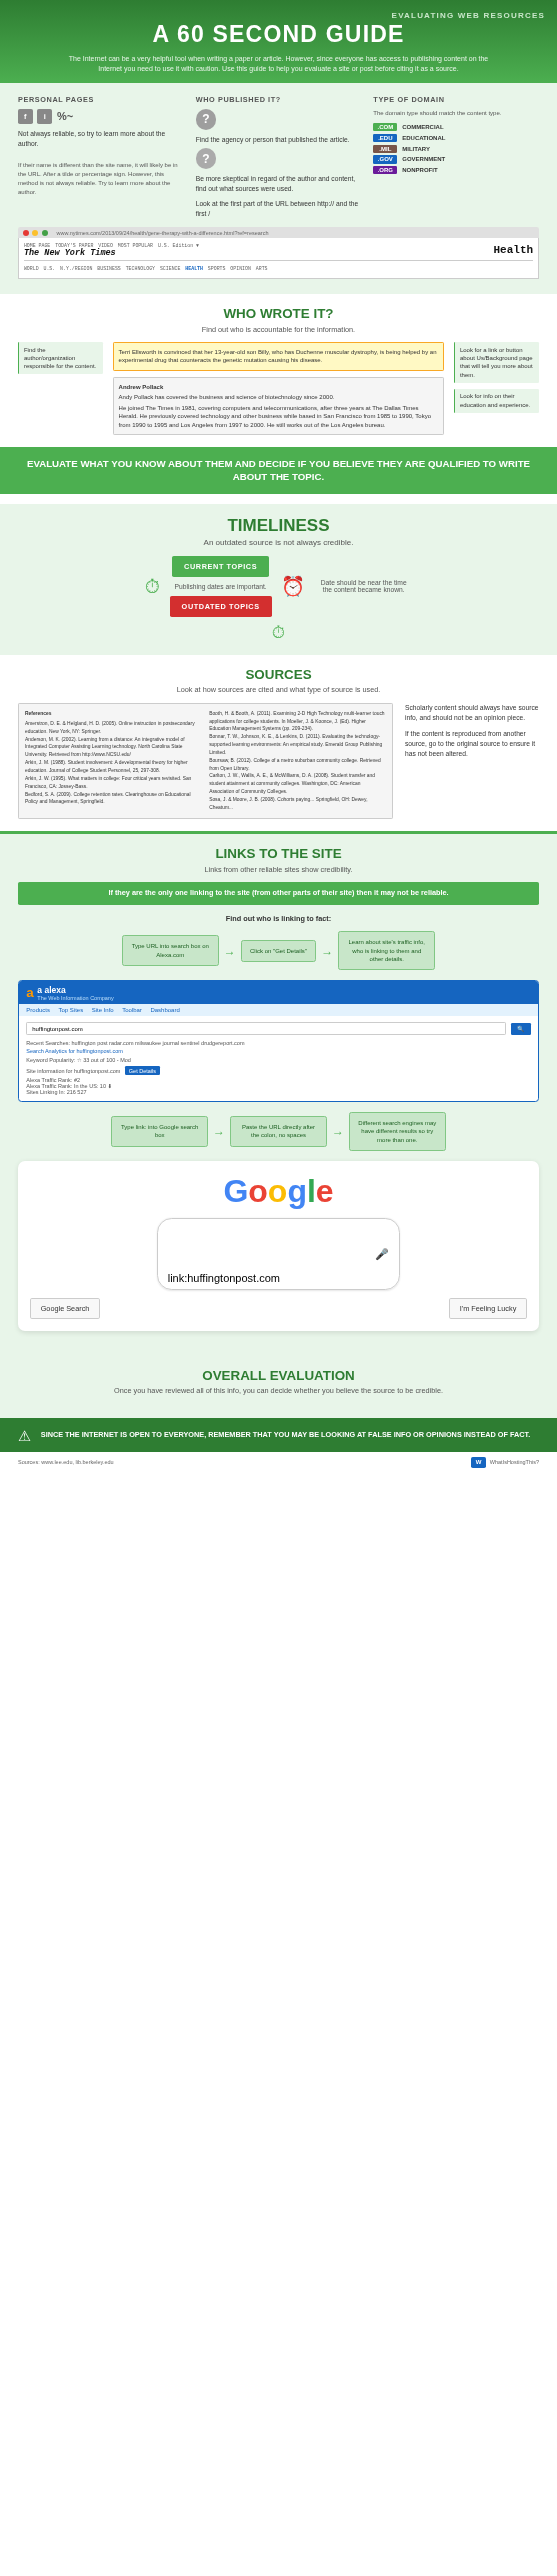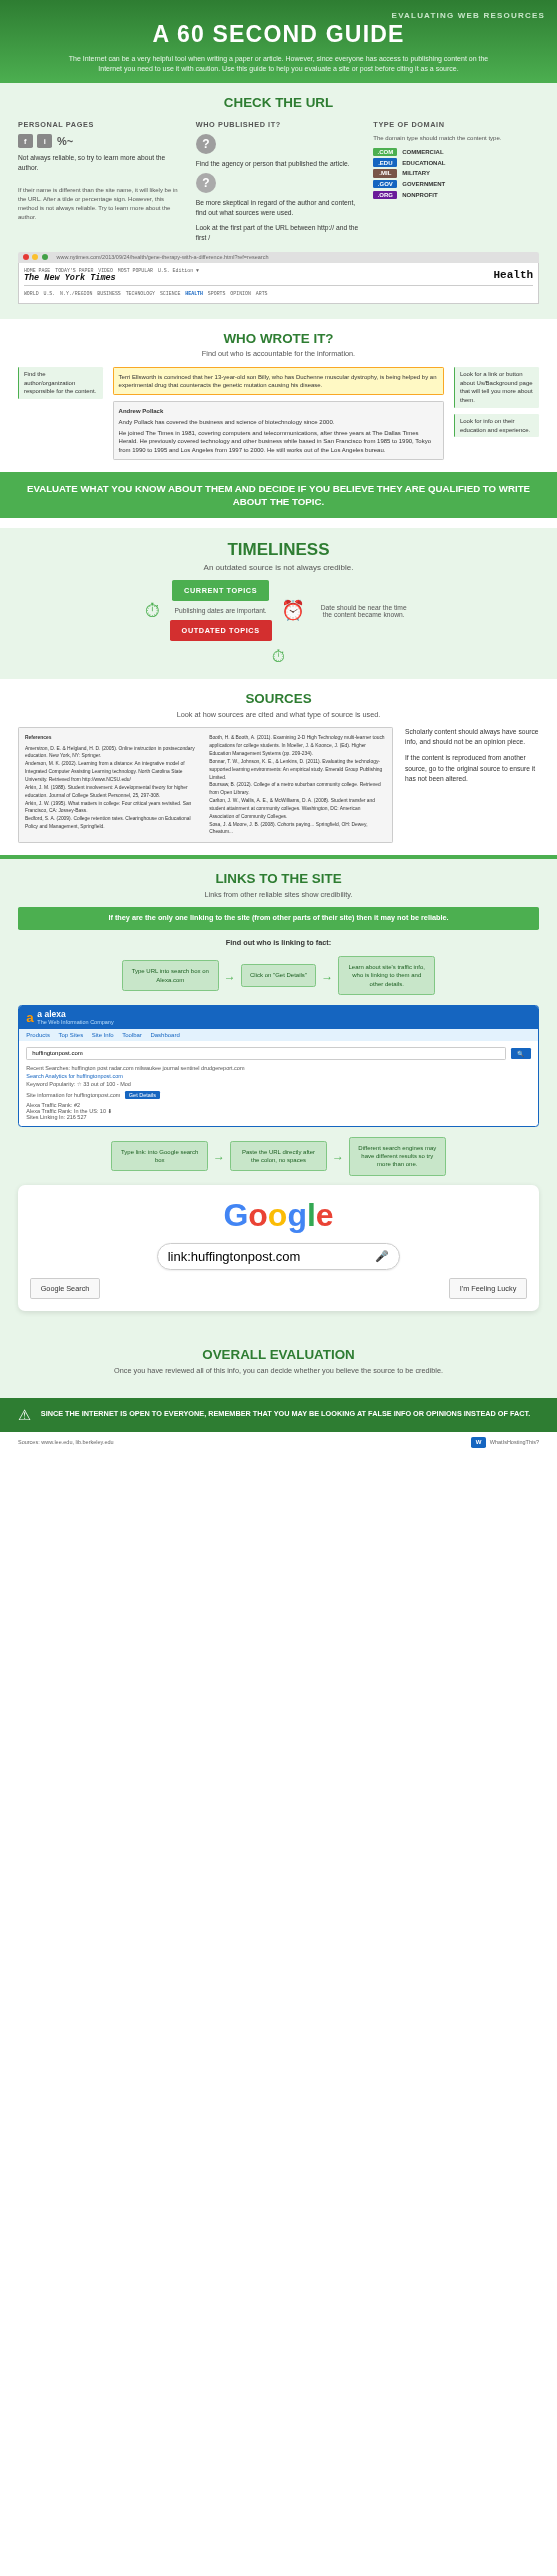--- a/index.html
+++ b/index.html
@@ -445,21 +445,22 @@
       border-radius: 14.6px;
       padding: 4.9px 9.7px;
       max-width: 243px;
       margin: 0 auto 8.5px;
       box-shadow: 0 0.6px 1.8px rgba(0,0,0,0.1);
     }
     .google-search-input {
       border: none;
       outline: none;
       flex: 1;
-      font-size: 13px;
+      font-size: 11px;
+      margin-top: 48px;
     }
     .google-btns {
       display: flex;
       gap: 6px;
       justify-content: space-between;
     }
     .google-btn {
       background: #f8f8f8;
       border: 0.6px solid #ccc;
       padding: 4.9px 9.7px;
@@ -545,21 +546,20 @@
 </head>
 <body>
 
 <div class="header">
   <div class="header-top">Evaluating Web Resources</div>
   <div class="header-title">A 60 Second Guide</div>
   <div class="header-desc">The Internet can be a very helpful tool when writing a paper or article. However, since everyone has access to publishing content on the Internet you need to use it with caution. Use this guide to help you evaluate a site or post before citing it as a source.</div>
 </div>
 
 <div class="check-url-section">
-  <div class="section-title">Check the URL</div>
   <div class="url-grid">
 
     <div class="url-col">
       <div class="url-col-title">Personal Pages</div>
       <div class="personal-icons">
         <div class="icon-box">f</div>
         <div class="icon-box">i</div>
         <div class="tilde-box">%~</div>
       </div>
       <p>Not always reliable, so try to learn more about the author.</p>

